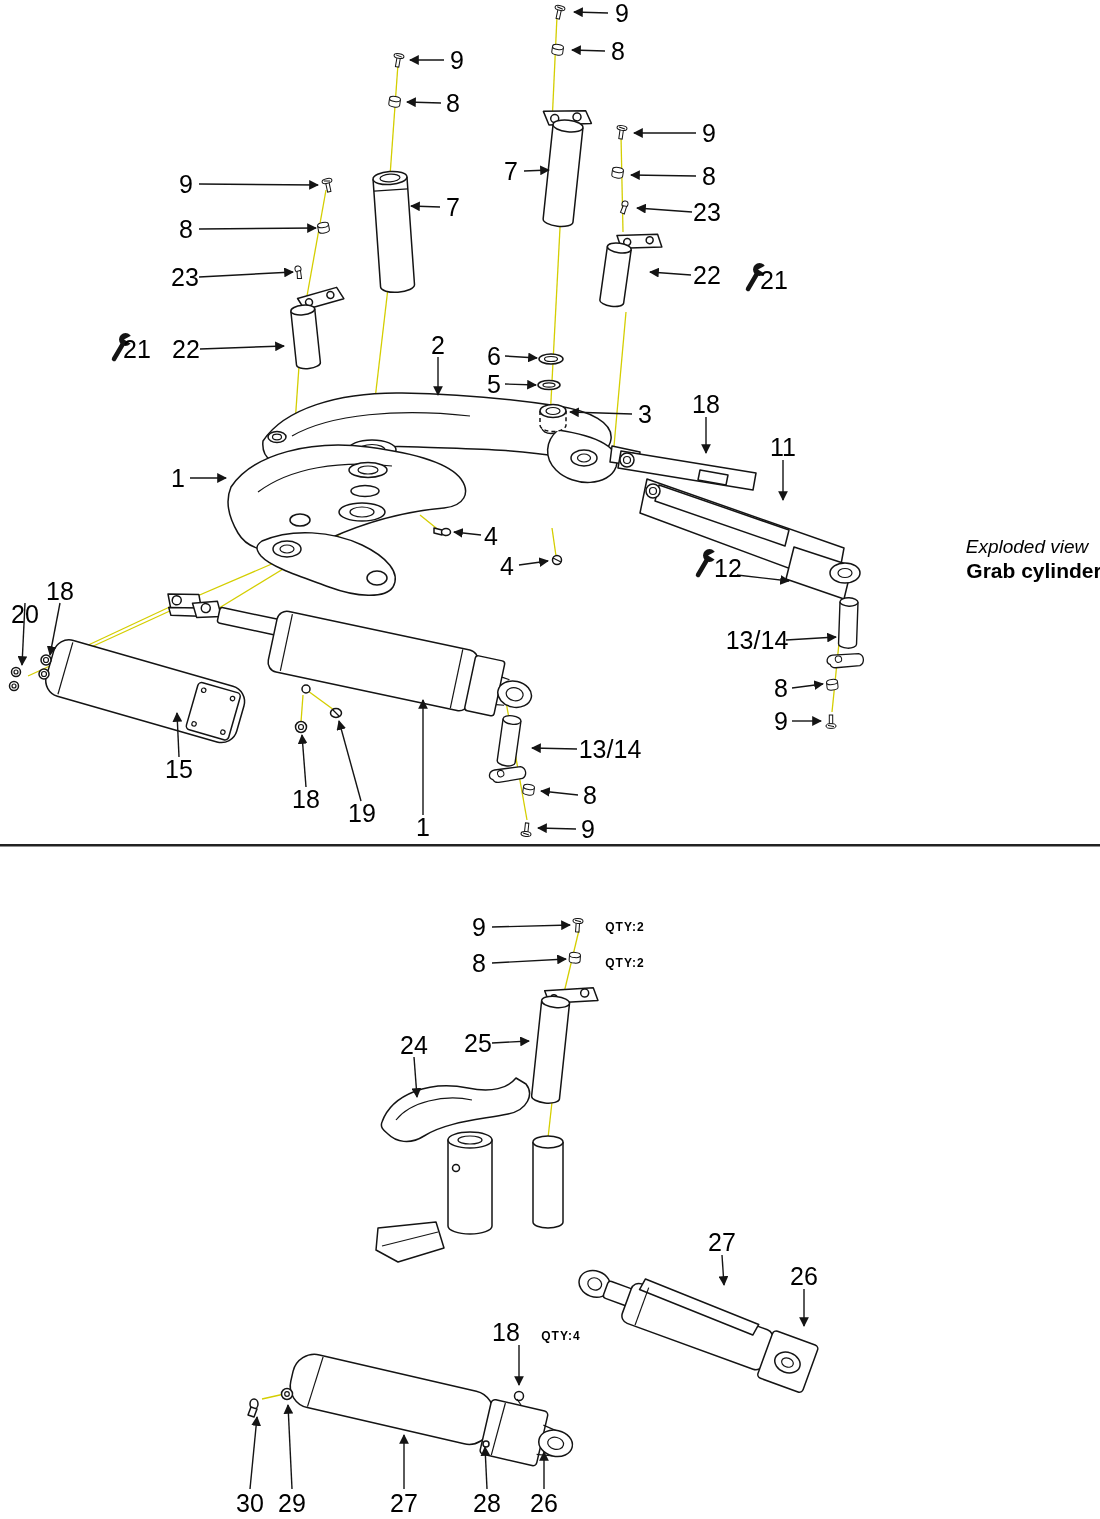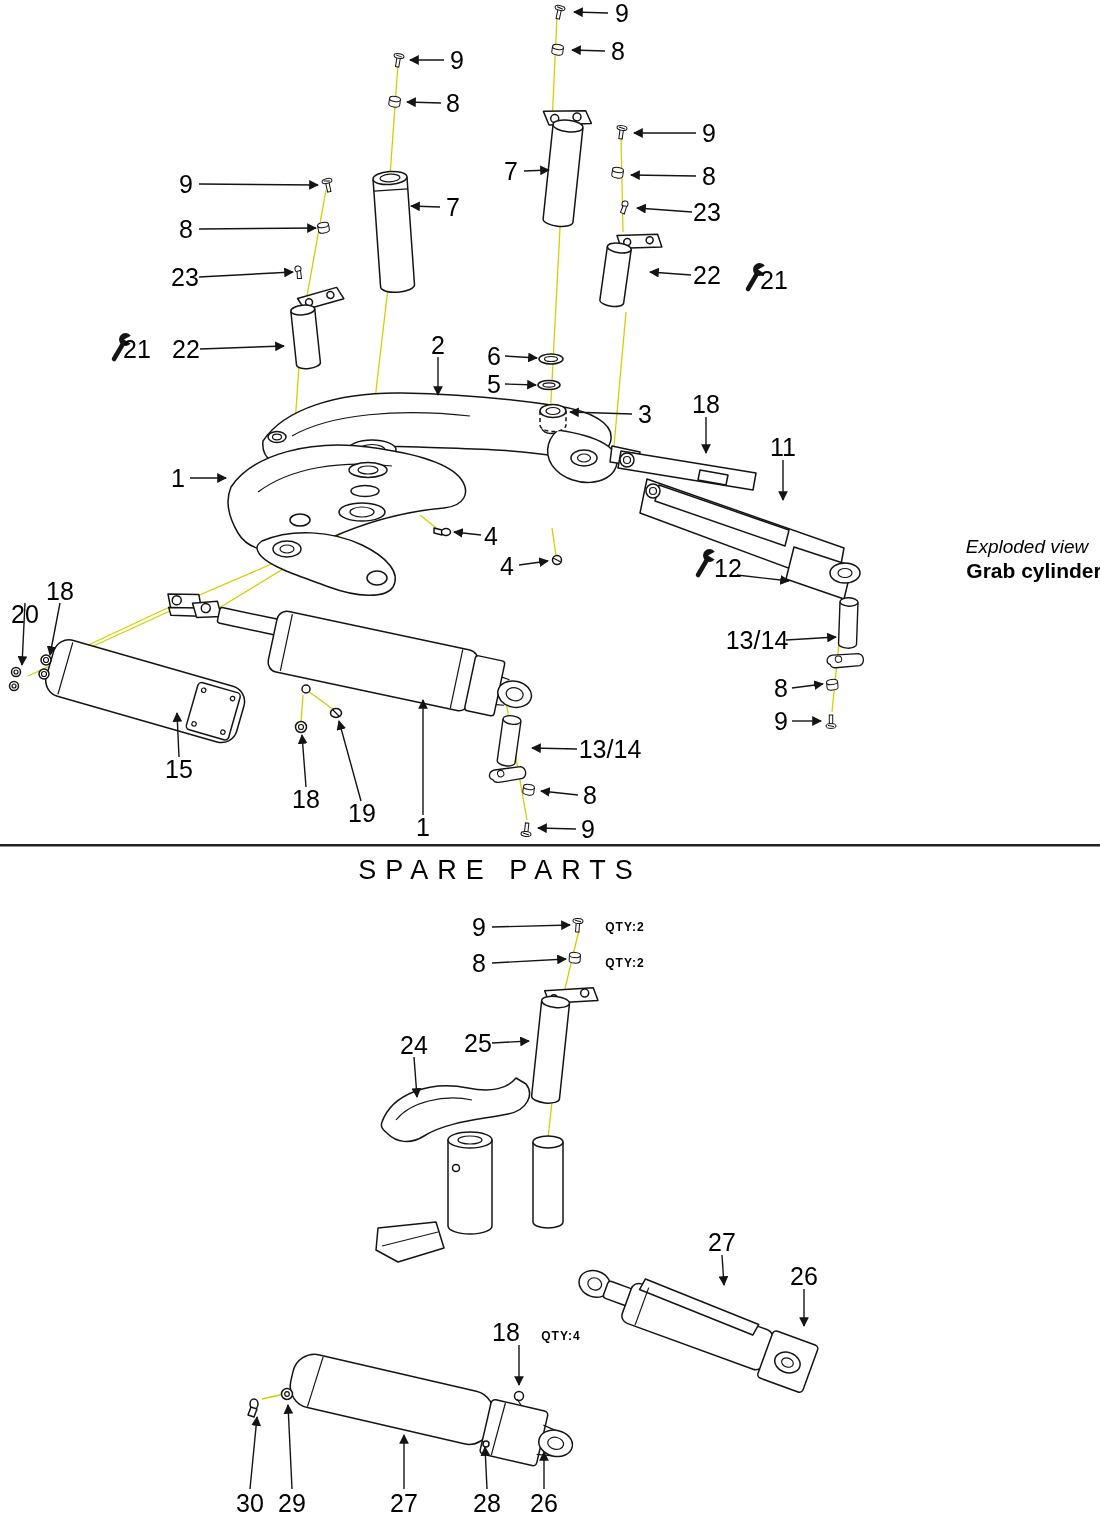--- a/index.html
+++ b/index.html
@@ -435,15 +435,14 @@
 <span class="lbl" style="left:404px;top:1503px">27</span>
 <span class="lbl" style="left:487px;top:1503px">28</span>
 <span class="lbl" style="left:544px;top:1503px">26</span>
 
 <span class="lbl small" style="left:625px;top:927px">QTY:2</span>
 <span class="lbl small" style="left:625px;top:963px">QTY:2</span>
 <span class="lbl small" style="left:561px;top:1336px">QTY:4</span>
 
 <span class="lbl note-italic" style="left:1027px;top:546px">Exploded view</span>
 <span class="lbl note-bold" style="left:1034px;top:570px">Grab cylinder</span>
-<span class="lbl section-title" style="left:500px;top:870px">SPARE PARTS</span>
 
 </div>
 
 </body></html>

